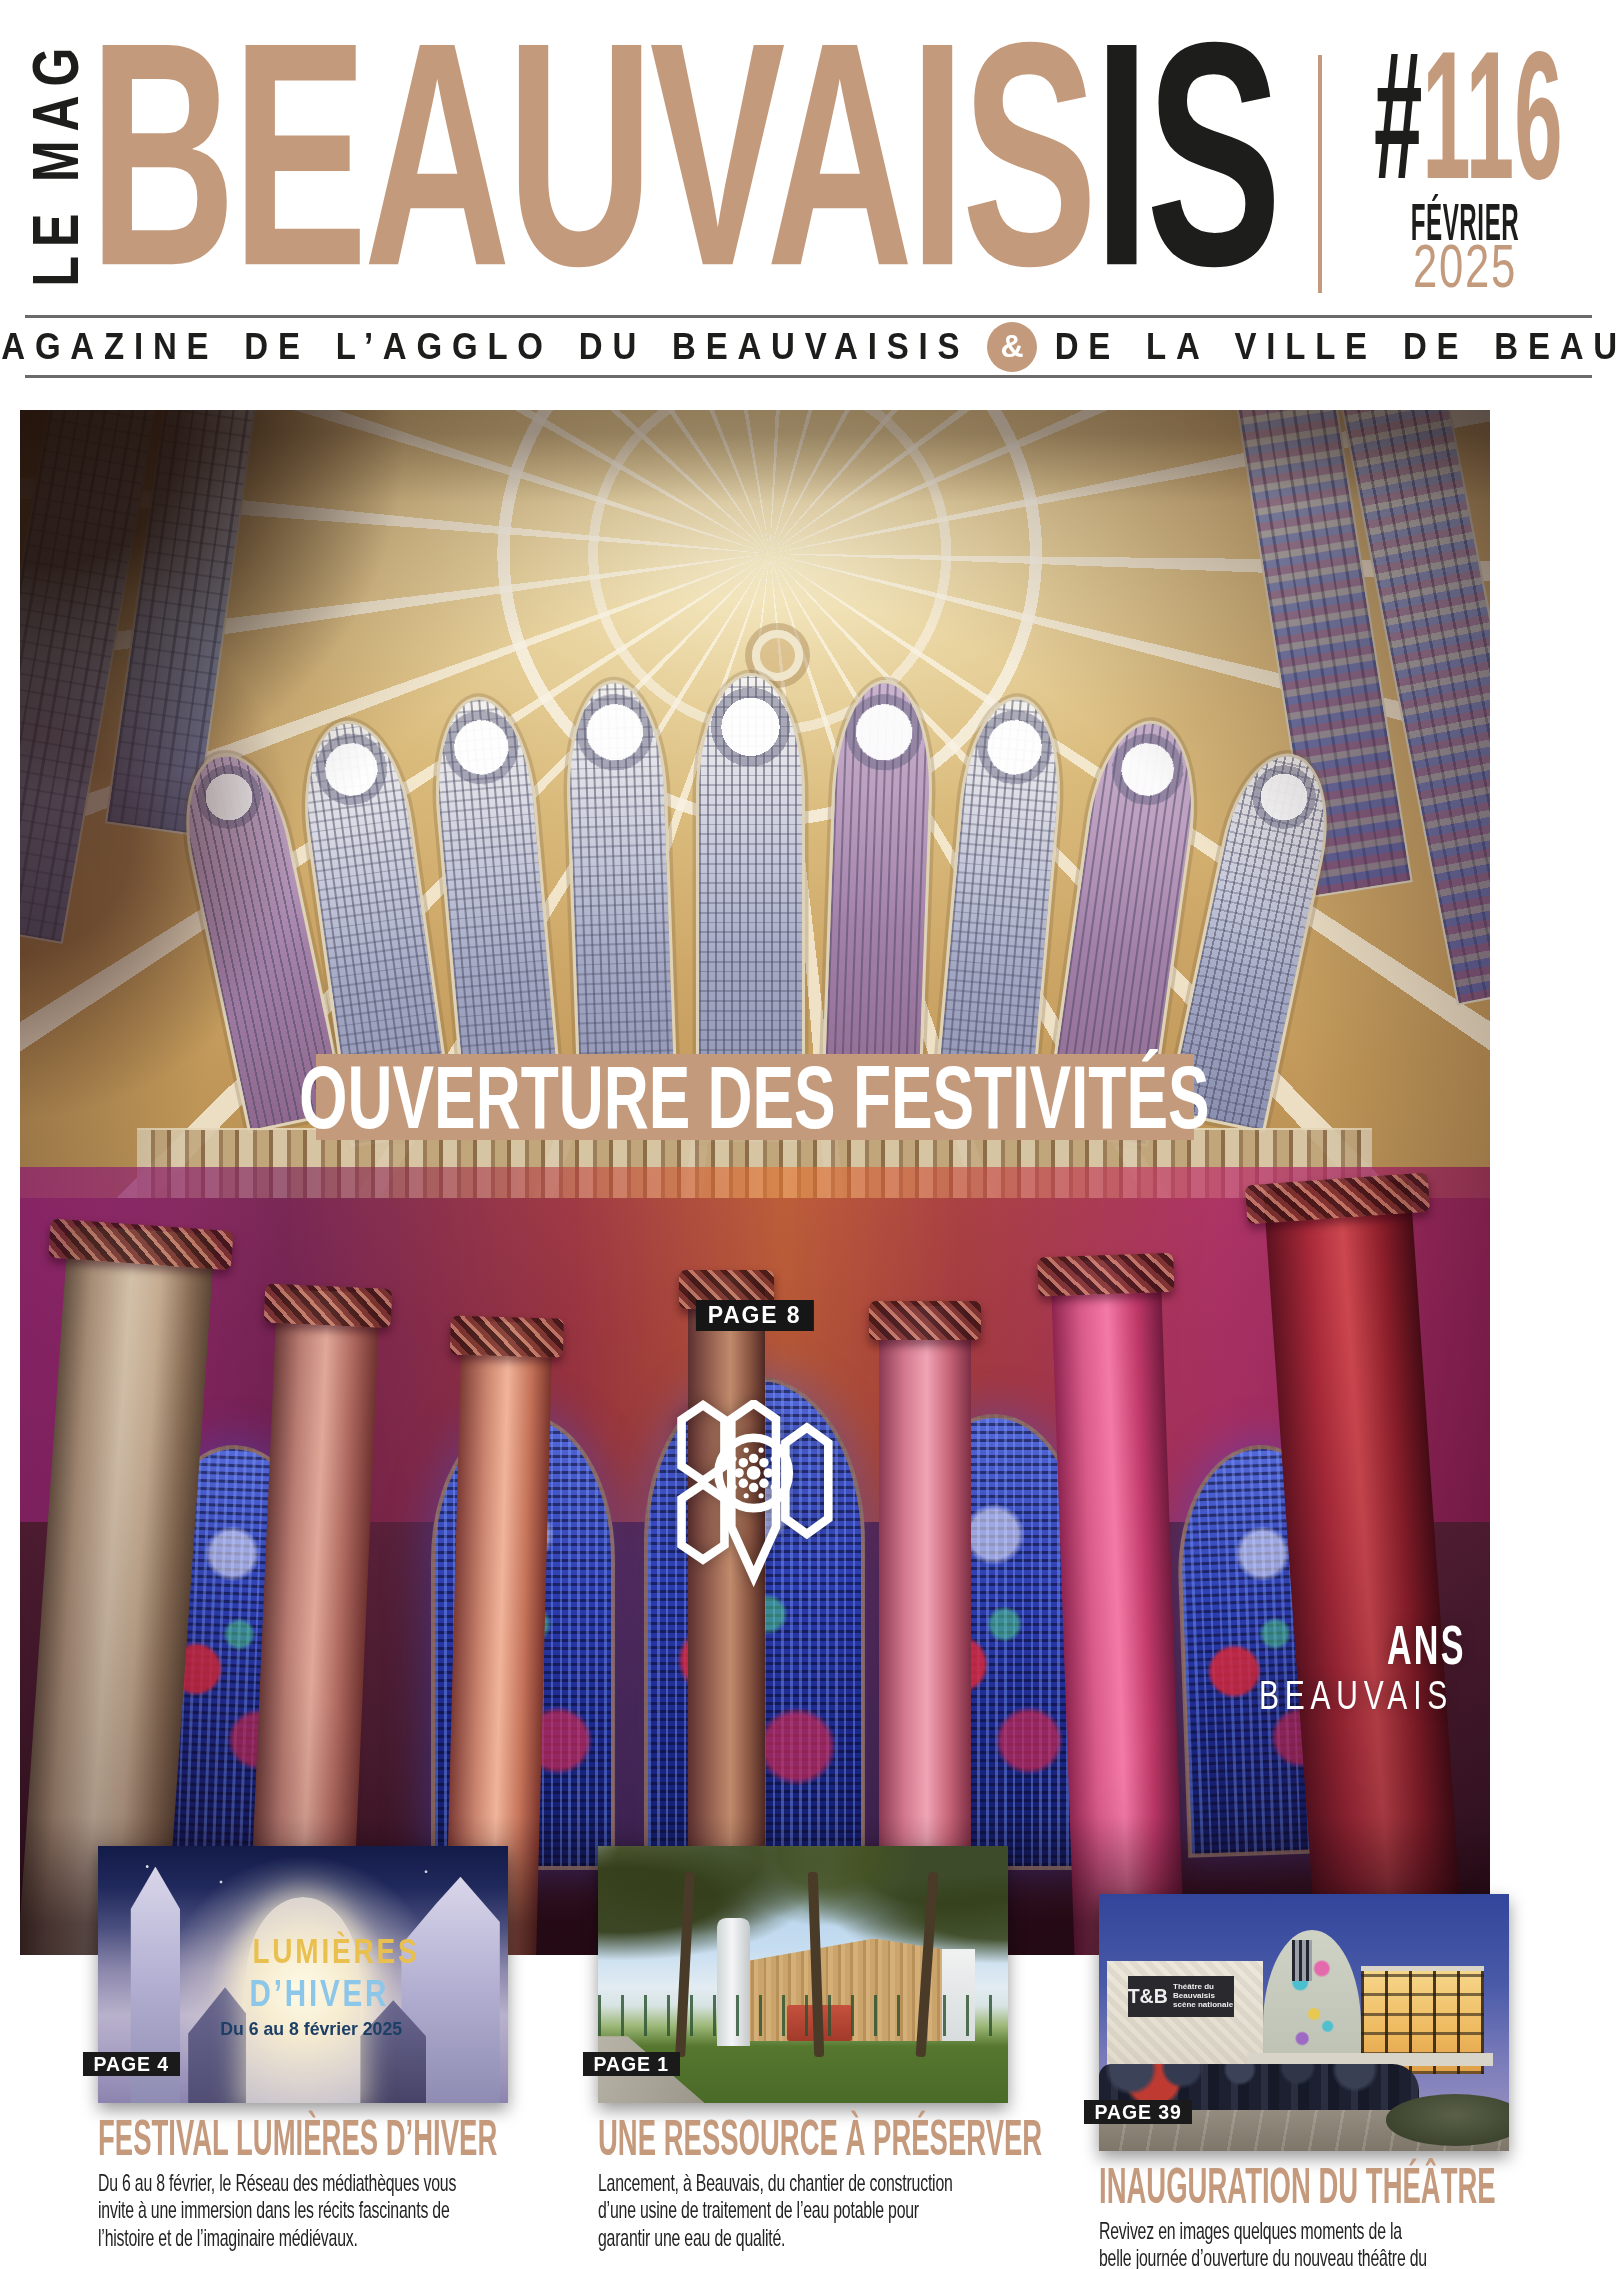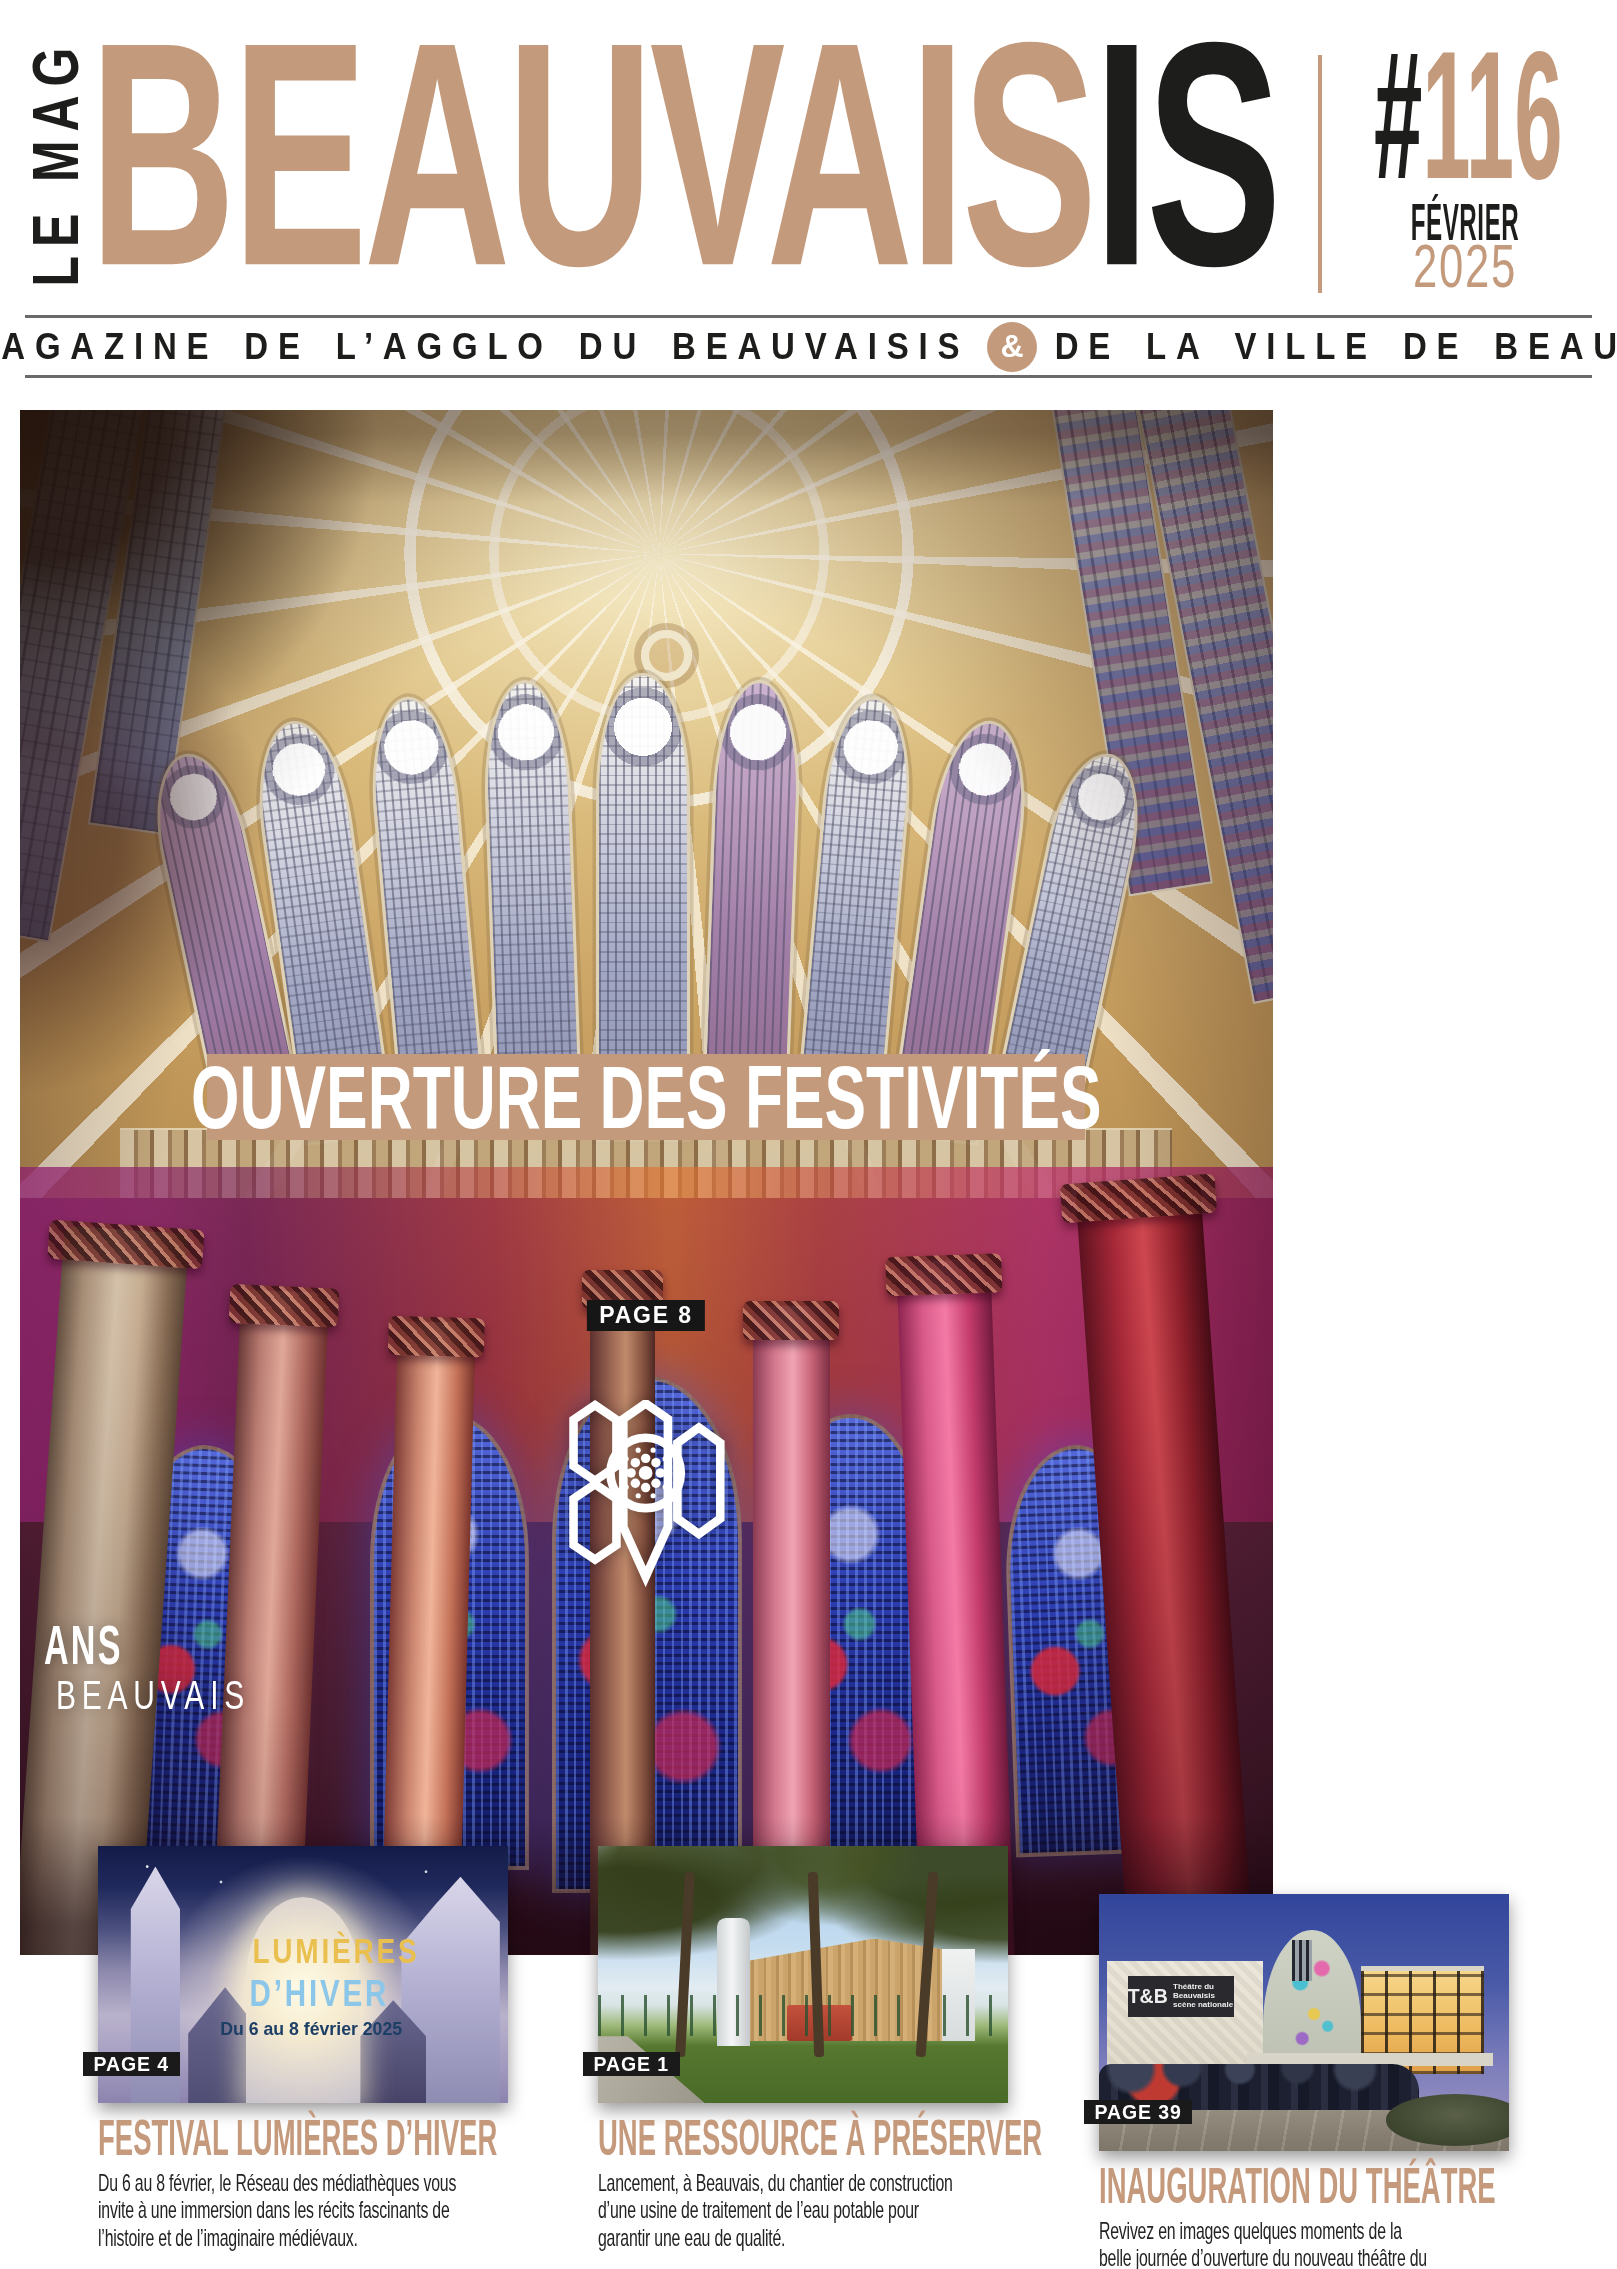--- a/index.html
+++ b/index.html
@@ -28,21 +28,21 @@
   
   .tagline{position:absolute;left:25px;right:25px;top:315px;height:57px;
            border-top:3.5px solid #6a6a6a;border-bottom:3.5px solid #6a6a6a;
            display:flex;align-items:center;justify-content:center;gap:17.7px;}
   .tagline .txt{font-size:33px;font-weight:700;letter-spacing:9.8px;word-spacing:7px;color:#1d1d1b;
                 white-space:nowrap;transform:scaleY(1.12);}
   .amp-badge{width:50px;height:50px;border-radius:50%;background:#c49a7c;color:#fff;
              display:flex;align-items:center;justify-content:center;font-size:32px;font-weight:700;flex:0 0 auto;}
 
   
-  .photo{position:absolute;left:19.5px;top:410px;width:1253px;height:1545px;overflow:hidden;background:#737373;}
+  .photo{position:absolute;left:19.5px;top:410px;width:1470px;height:1545px;overflow:hidden;background:#737373;}
   .ph{position:absolute;}
   .vault{left:0;right:0;top:0;height:62%;
     background:radial-gradient(ellipse 120% 90% at 51% 16%,#f6ecc9 0%,#e9d4a0 14%,#dabb7c 30%,#cda768 48%,#c09758 68%,#ac8650 100%);}
   .ribs{left:0;right:0;top:0;height:62%;opacity:.85;
     background:repeating-conic-gradient(from 112deg at 51% 15%,rgba(255,252,240,0) 0deg 11deg,rgba(250,244,228,.9) 11deg 12.6deg);}
   .arcs{left:0;right:0;top:0;height:62%;
     background:
       radial-gradient(circle at 51% 15%,transparent 0 23.5%,rgba(248,242,228,.85) 23.5% 24.6%,transparent 24.6%),
       radial-gradient(circle at 51% 15%,transparent 0 15.5%,rgba(248,242,228,.65) 15.5% 16.4%,transparent 16.4%);}
   .keystone{left:calc(51% - 17.7px);top:220px;width:35px;height:35px;border-radius:50%;
@@ -142,21 +142,21 @@
   .hl1{top:644px;width:878px;height:86px;}
   .hl2{top:746px;width:1353px;height:100px;}
   .hl-box .t{color:#fff;font-weight:700;white-space:nowrap;}
   .hl1 .t{font-size:89px;line-height:86px;transform:scaleX(.70);}
   .hl2 .t{font-size:101px;line-height:98px;transform:scaleX(.62);}
   .hl2 sup{font-size:58%;vertical-align:18%;}
   .pg8{position:absolute;left:50%;transform:translateX(-50%);top:890px;height:31px;background:#161616;
        color:#fff;font-size:23px;line-height:31px;font-weight:700;padding:0 12.4px;letter-spacing:1.8px;}
 
   
-  .logo800{position:absolute;left:0;right:0;top:990px;text-align:left;color:#fff;
+  .logo800{position:absolute;left:0;right:0;top:990px;text-align:right;color:#fff;
            filter:drop-shadow(0 0 7px rgba(0,0,0,.3));}
   .logo800 svg{display:block;margin:0 auto;}
   .l-ans{margin-top:12.4px;font-size:55px;line-height:55px;font-weight:700;}
   .l-ans span{display:inline-block;transform:scaleX(.62);letter-spacing:3.5px;}
   .l-cath{margin-top:12.4px;font-size:41px;line-height:41px;font-weight:400;}
   .l-cath span,.l-beau span{display:inline-block;transform:scaleX(.73);letter-spacing:8px;}
   .l-beau{margin-top:1.8px;font-size:41px;line-height:41px;font-weight:400;}
 
   
   .teaser{position:absolute;top:1846px;width:426px;}

